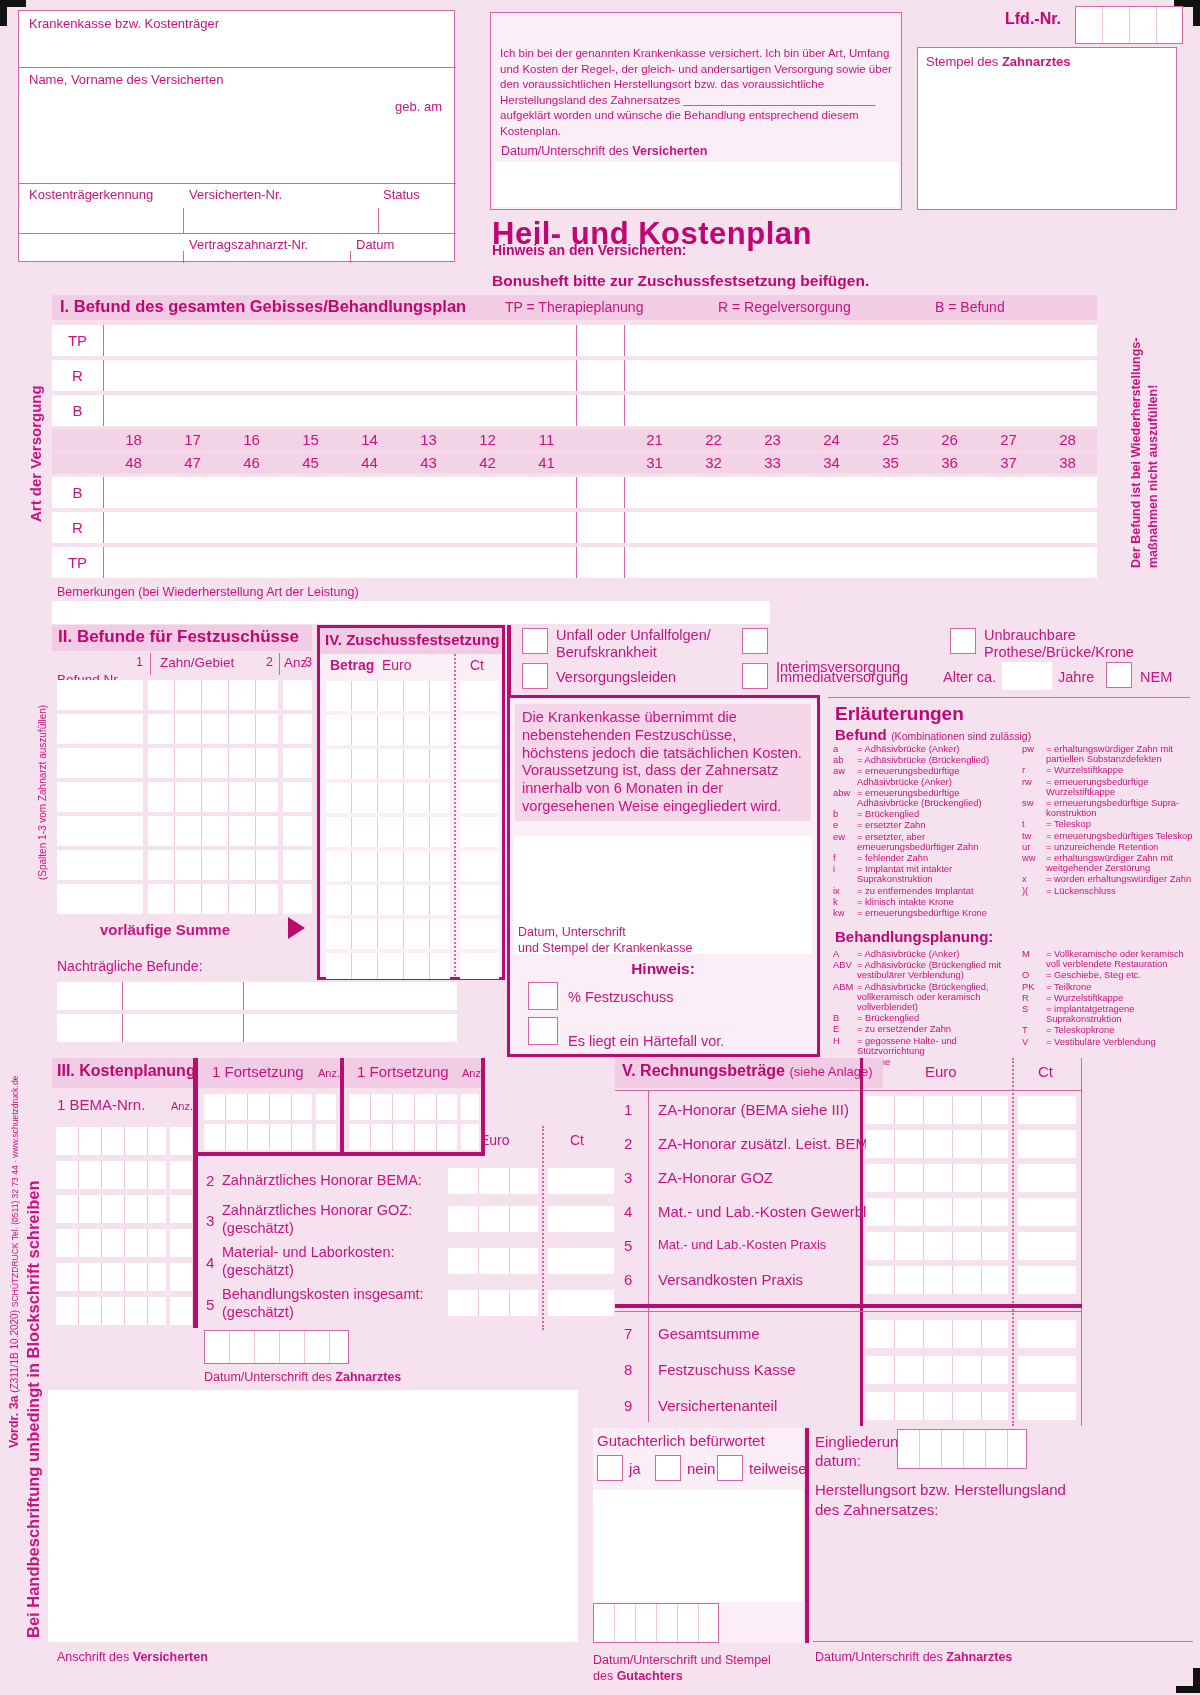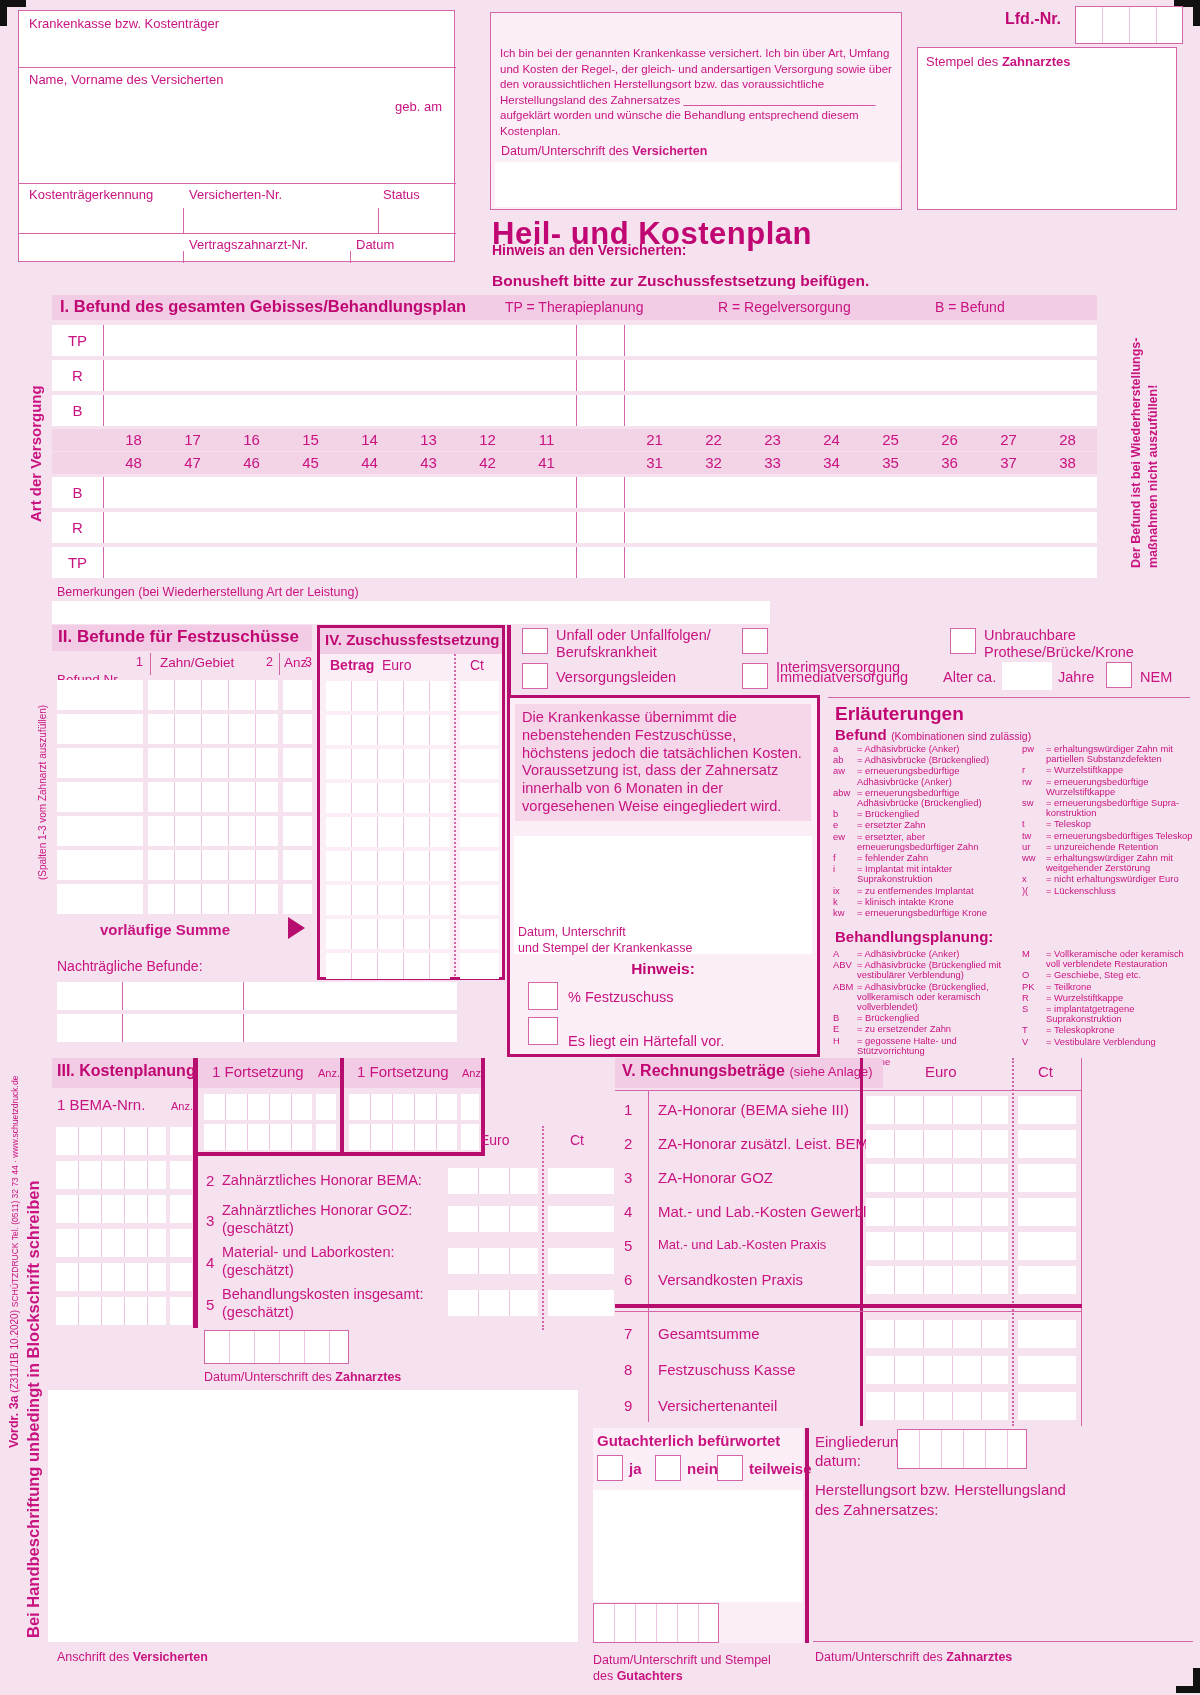--- a/index.html
+++ b/index.html
@@ -391,21 +391,21 @@
       <div class="def-row">
         <span class="def-k">ur</span>
         <span class="def-v">= unzureichende Retention</span>
       </div>
       <div class="def-row">
         <span class="def-k">ww</span>
         <span class="def-v">= erhaltungswürdiger Zahn mit weitgehender Zerstörung</span>
       </div>
       <div class="def-row">
         <span class="def-k">x</span>
-        <span class="def-v">= nicht erhaltungswürdiger Euro</span>
+        <span class="def-v">= worden erhaltungswürdiger Zahn</span>
       </div>
       <div class="def-row">
         <span class="def-k">)(</span>
         <span class="def-v">= Lückenschluss</span>
       </div>
     </div>
   <div class="lbl b deep" style="left:835px;top:928px;font-size:15px;">Behandlungsplanung:</div>
   <div class="abs" style="left:833px;top:949px;width:188px;">
       <div class="def-row">
         <span class="def-k">A</span>
@@ -590,21 +590,21 @@
   <span class="lbl" style="left:624px;top:1397px;font-size:15px;">9</span>
     <span class="lbl" style="left:658px;top:1397px;font-size:15px;">Versichertenanteil</span>
   <div class="cell ticks" style="left:866px;top:1392px;width:142px;height:28px;--tw:28px;"></div>
     <div class="cell" style="left:1018px;top:1392px;width:58px;height:28px;"></div>
 
   <div class="abs white" style="left:48px;top:1390px;width:530px;height:252px;"></div>
   <div class="lbl" style="left:57px;top:1650px;font-size:12.5px;">
     <span>Anschrift des </span><span class="b">Versicherten</span>
   </div>
 
-  <div class="abs" style="left:593px;top:1428px;width:210px;height:215px;background:var(--bg2);font-weight:bold;">
+  <div class="abs" style="left:593px;top:1428px;width:210px;height:215px;background:var(--bg2);">
     <span class="lbl" style="left:4px;top:4px;font-size:15px;">Gutachterlich befürwortet</span>
     <div class="cb" style="left:4px;top:27px;width:26px;height:26px;"></div>
     <span class="lbl" style="left:36px;top:32px;font-size:15px;">ja</span>
     <div class="cb" style="left:62px;top:27px;width:26px;height:26px;"></div>
     <span class="lbl" style="left:94px;top:32px;font-size:15px;">nein</span>
     <div class="cb" style="left:124px;top:27px;width:26px;height:26px;"></div>
     <span class="lbl" style="left:156px;top:32px;font-size:15px;">teilweise</span>
     <div class="abs white" style="left:0;top:62px;width:210px;height:112px;"></div>
     <div class="abs white bx ticks" style="left:0;top:175px;width:126px;height:40px;--tw:20px;"></div>
   </div>

